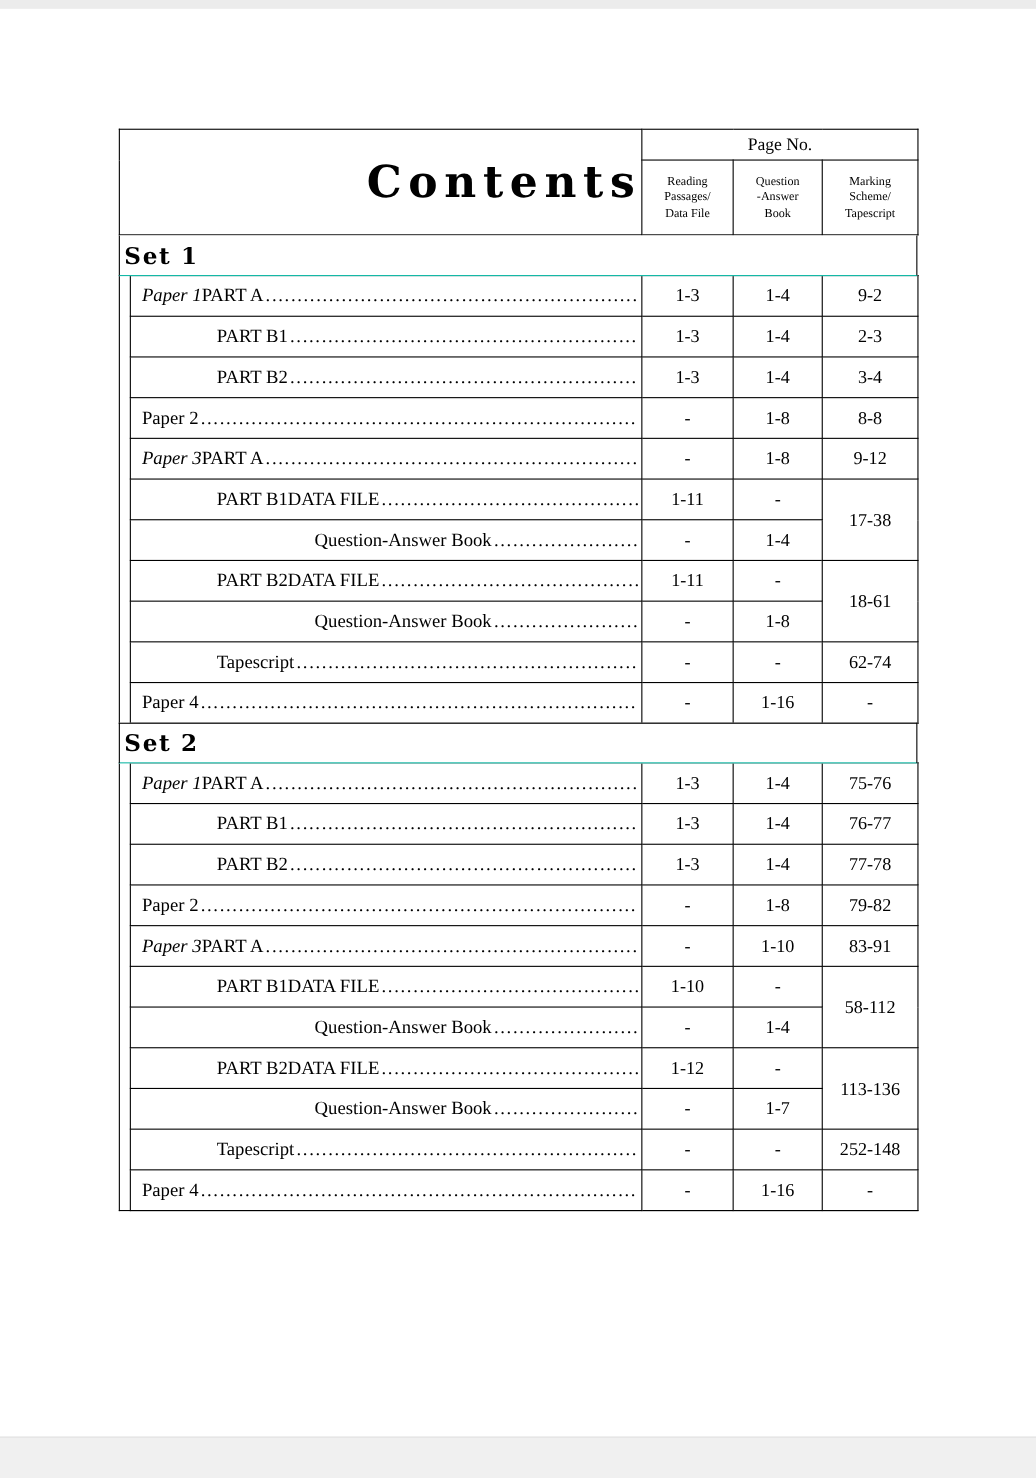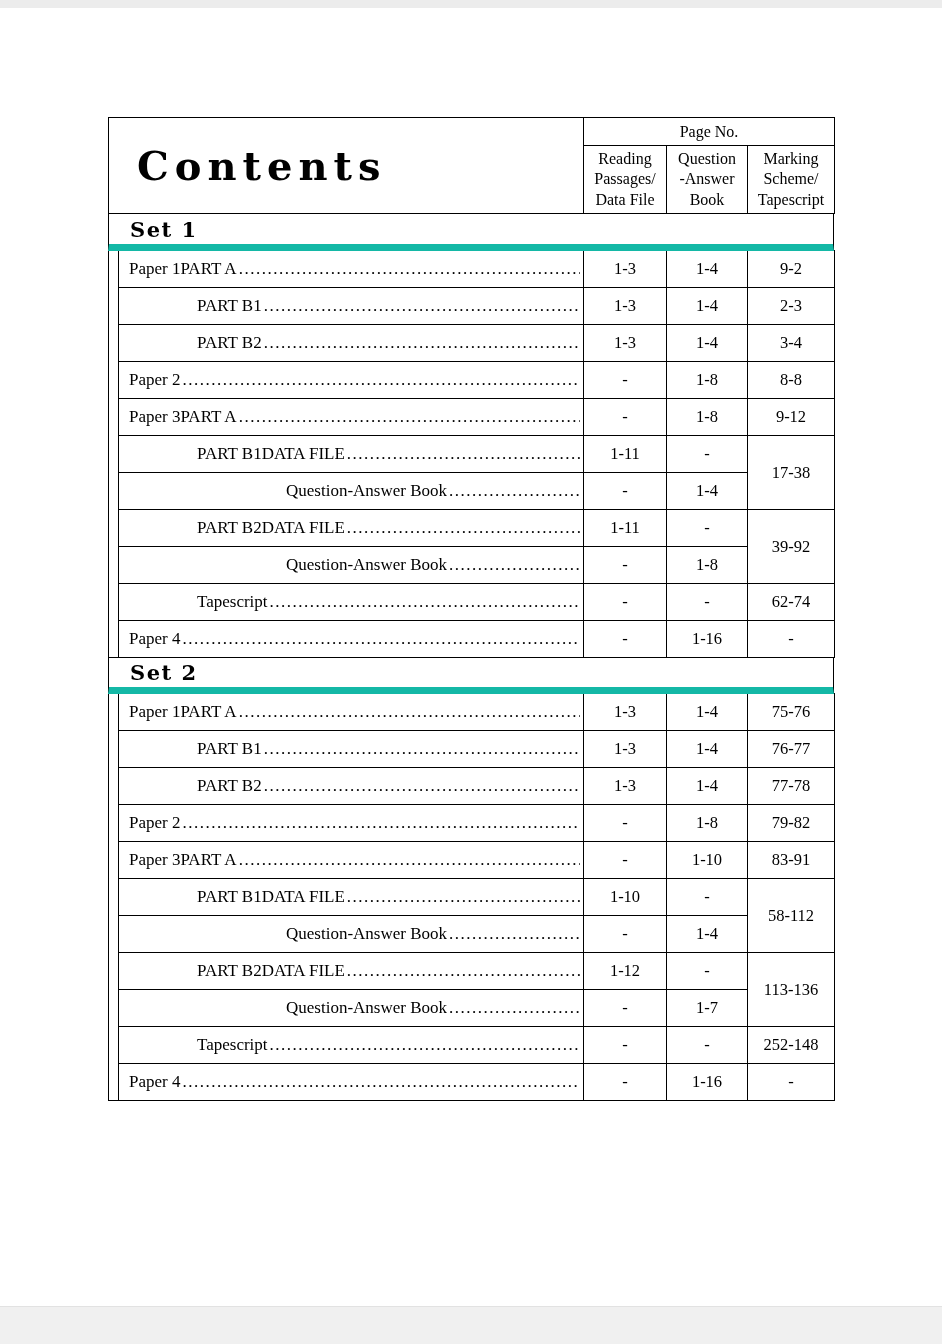--- a/index.html
+++ b/index.html
@@ -9,53 +9,53 @@
     font-family:"Liberation Serif", serif; color:#000;
   }
   .band-top { position:absolute; top:0; left:0; width:942px; height:8px; background:#ececec; }
   .band-bottom { position:absolute; bottom:0; left:0; width:942px; height:38px; background:#f0f0f0; border-top:1px solid #e2e2e2; }
 
   .doc { position:absolute; left:108px; top:117px; width:726px; }
 
   table { border-collapse:collapse; table-layout:fixed; }
   .header-table { width:726px; }
   .header-table td { border:1px solid #000; background:#fff;margin-top:36px; }
-  .title-cell { text-align:left; vertical-align:middle; height:96px;padding-left:28px; }
+  .title-cell { text-align:right; vertical-align:middle; height:96px;padding-left:28px; }
   .title-text {
     font-family:"DejaVu Serif", serif; font-weight:bold;
     font-size:40px; letter-spacing:6px; white-space:nowrap;
   }
   .pageno-cell { height:28px; text-align:center; vertical-align:middle; font-size:16px; }
   .col-head {
     height:68px; text-align:center; vertical-align:middle;
-    font-size:16px; line-height:1.28; white-space:pre-line; padding:0 1px;
+    font-size:11px; line-height:1.28; white-space:pre-line; padding:0 1px;
   }
 
   .set-row {
     width:726px; height:37px; display:flex; align-items:center;
-    border-left:1px solid #000; border-right:1px solid #000; border-bottom:7px solid #14b8a6;
-    padding-left:21px;
+    border-left:1px solid #000; border-right:1px solid #000; border-bottom:1px solid #14b8a6;
+    padding-left:4px;
     font-family:"DejaVu Serif", serif; font-weight:bold; font-size:21px; letter-spacing:1.5px;
     background:#fff; position:relative; z-index:2;
   }
   .set-row.set-top { border-top:1px solid #000; margin-top:-1px;text-align:center; }
 
   .body-wrap { width:726px; border-left:1px solid #000; padding-left:9px; background:#fff; }
   .body-wrap.last { border-bottom:1px solid #000; }
   .body-table { width:716px; margin-top:-1px; position:relative; z-index:1; }
   .body-wrap.last .body-table { margin-bottom:-1px; }
   .body-table td { border:1px solid #000; height:37px; vertical-align:middle; background:#fff; }
 
   td.desc { padding:0; }
   .descflex { display:flex; align-items:center; width:100%; padding-right:3px; }
   .lbl { font-size:17px; white-space:nowrap; display:inline-block; }
   .p0 { padding-left:10px; }
   .p1 { padding-left:78px; }
   .p2 { padding-left:167px; }
-  .p0w { padding-left:10px; width:78px; }
+  .p0w { padding-left:10px; width:78px;font-style:italic; }
   .p1w { padding-left:78px; width:167px; }
   .leader { flex:1 1 auto; overflow:hidden; white-space:nowrap; font-size:17px; padding-left:2px; }
   .leader::after {
     content:"..............................................................................................................................................................";
     letter-spacing:1.5px;
   }
   td.num { text-align:center; font-size:16.5px; }
 </style>
 </head>
 <body>
@@ -193,21 +193,21 @@
       <tr>
         <td class="desc">
               <div class="descflex">
           <span class="lbl p1w">PART B2</span>
           <span class="lbl">DATA FILE</span>
           <span class="leader"></span>
         </div>
             </td>
         <td class="num">1-11</td>
         <td class="num">-</td>
-        <td class="num" rowspan="2">39-92</td>
+        <td class="num" rowspan="2">18-61</td>
       </tr>
 
       <tr>
         <td class="desc">
               <div class="descflex">
           <span class="lbl p2">Question-Answer Book</span>
           <span class="leader"></span>
         </div>
             </td>
         <td class="num">-</td>

